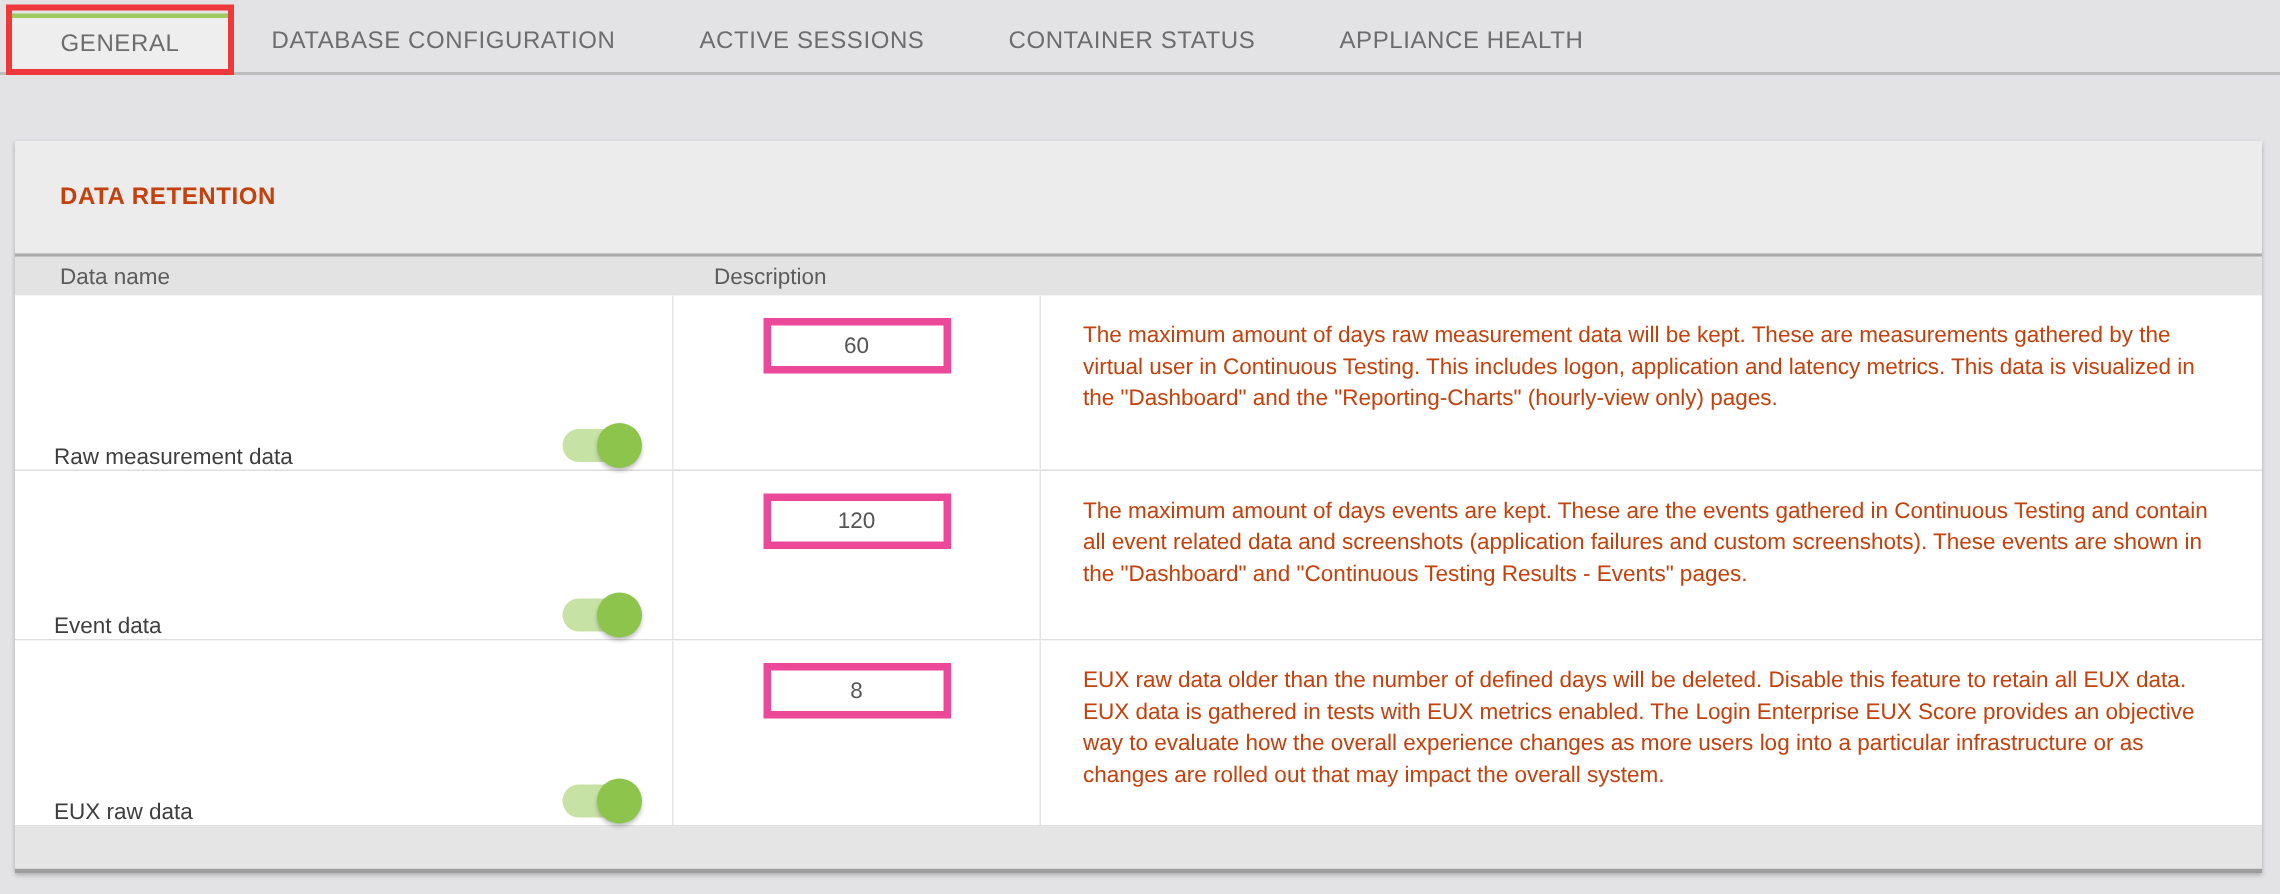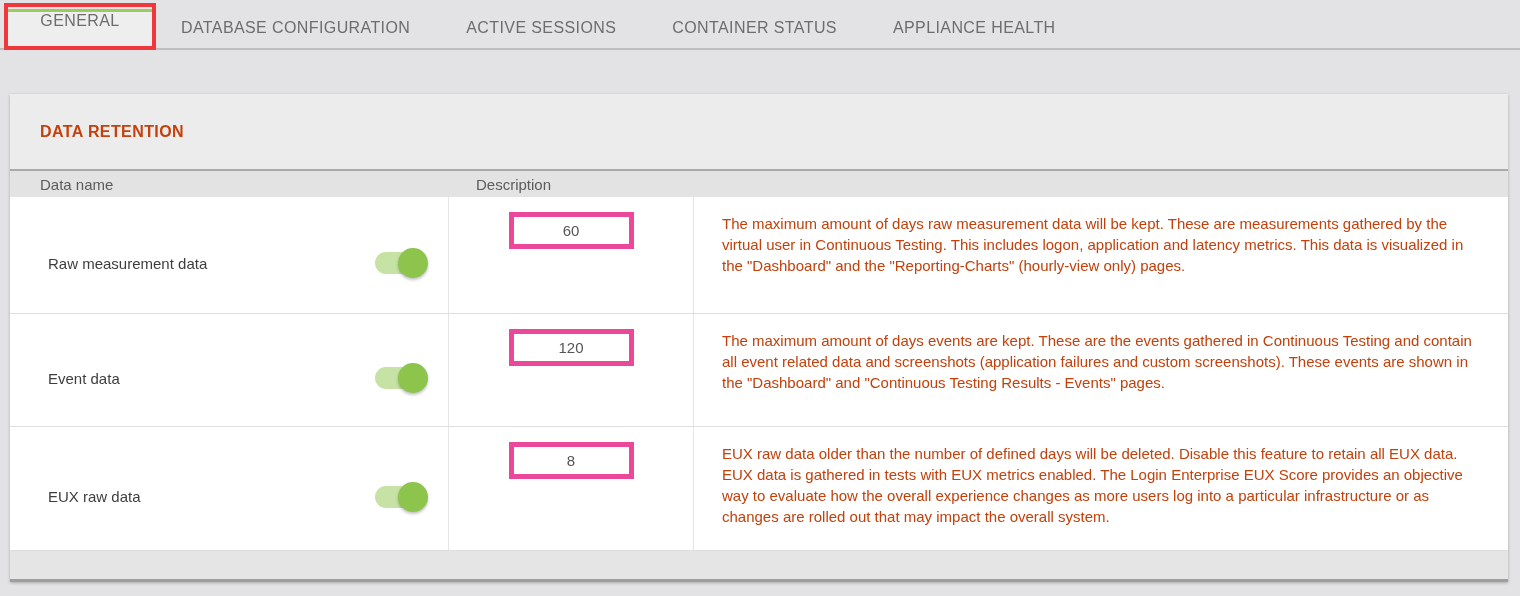--- a/index.html
+++ b/index.html
@@ -29,21 +29,21 @@
   .tab-active {
     margin-left: 7px;
     width: 146px;
     height: 41px;
     margin-bottom: -2px;
     background: #eeeeef;
     border: 1px solid #c6c6c6;
     border-top: 3px solid var(--accent-green, #9cca60);
     border-bottom: none;
     display: flex;
-    align-items: flex-start;
+    align-items: center;
     justify-content: center;
     padding: 0 0 2px 0;
     z-index: 2;
   }
   .annotation-box {
     position: absolute;
     left: 4px; top: 3px;
     width: 152px; height: 47px;
     border: 4px solid var(--annotation-red, #ee383b);
     z-index: 3;
@@ -91,23 +91,23 @@
     background: #ffffff;
     border-bottom: 1px solid #dedede;
   }
   .trow:last-child { border-bottom: none; }
   .row-1 { min-height: 117px; }
   .row-2 { min-height: 113px; }
   .row-3 { min-height: 124px; }
 
   .cell-name {
     display: flex;
-    align-items: center;
+    align-items: flex-end;
     justify-content: space-between;
-    padding: 16px 20px 0 38px;
+    padding: 16px 20px 0 26px;
   }
   .name-label { font-size: 15px; color: #3e3e3e; }
 
   .cell-days {
     border-left: 1px solid #e5e5e5;
     display: flex;
     justify-content: center;
     padding-top: 15px;
   }
   .days-input {

